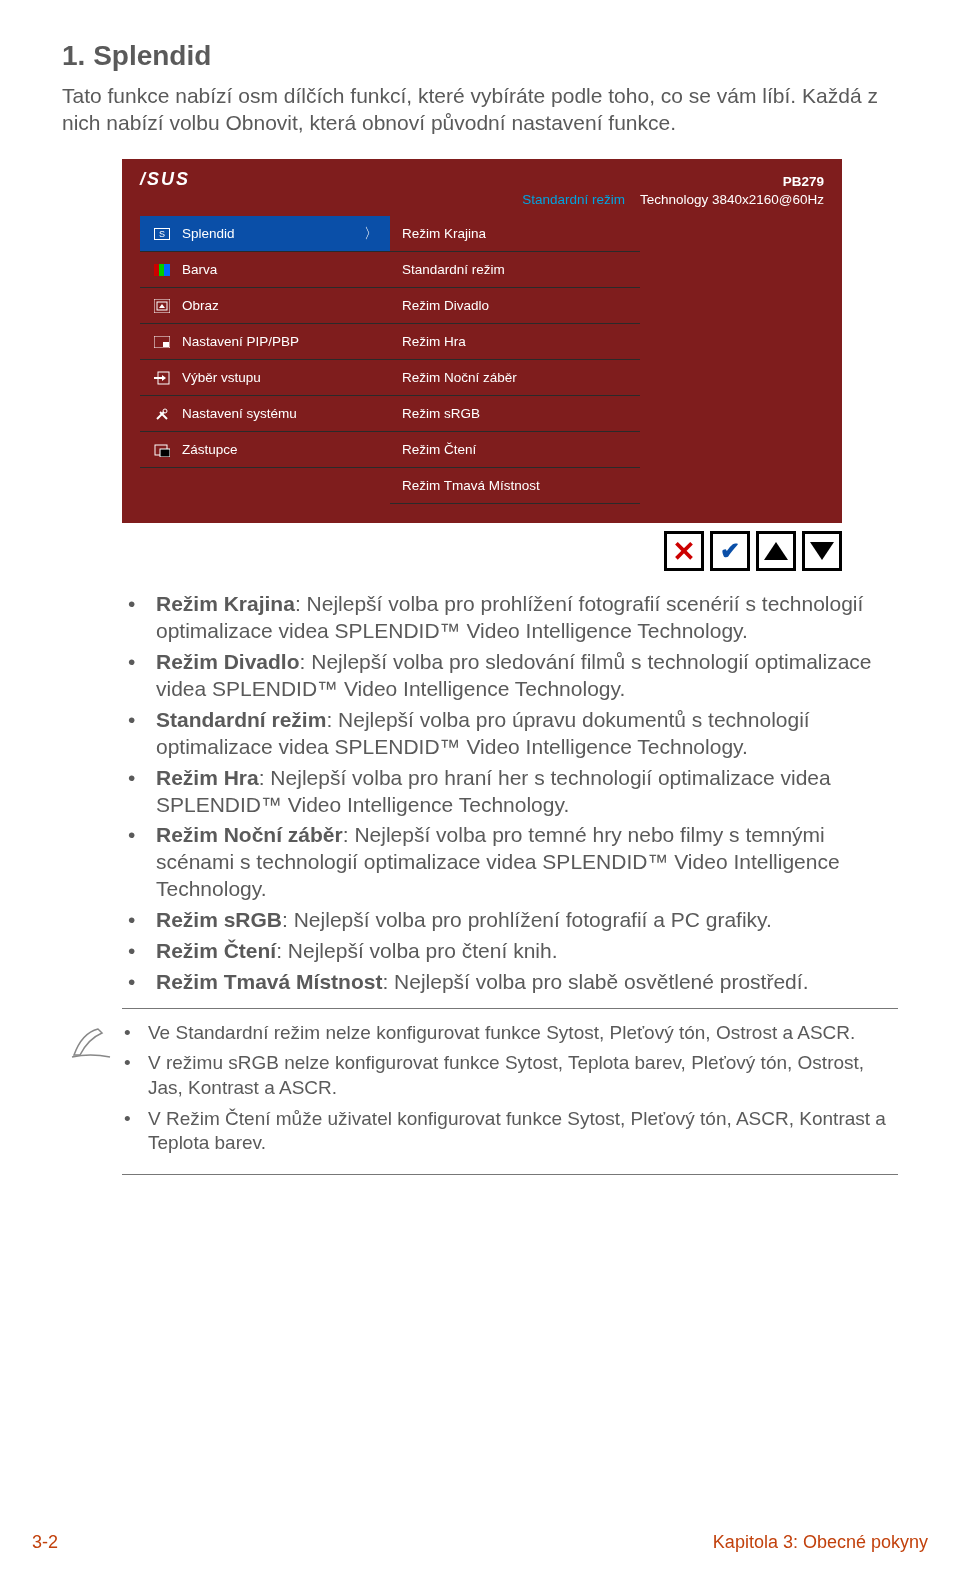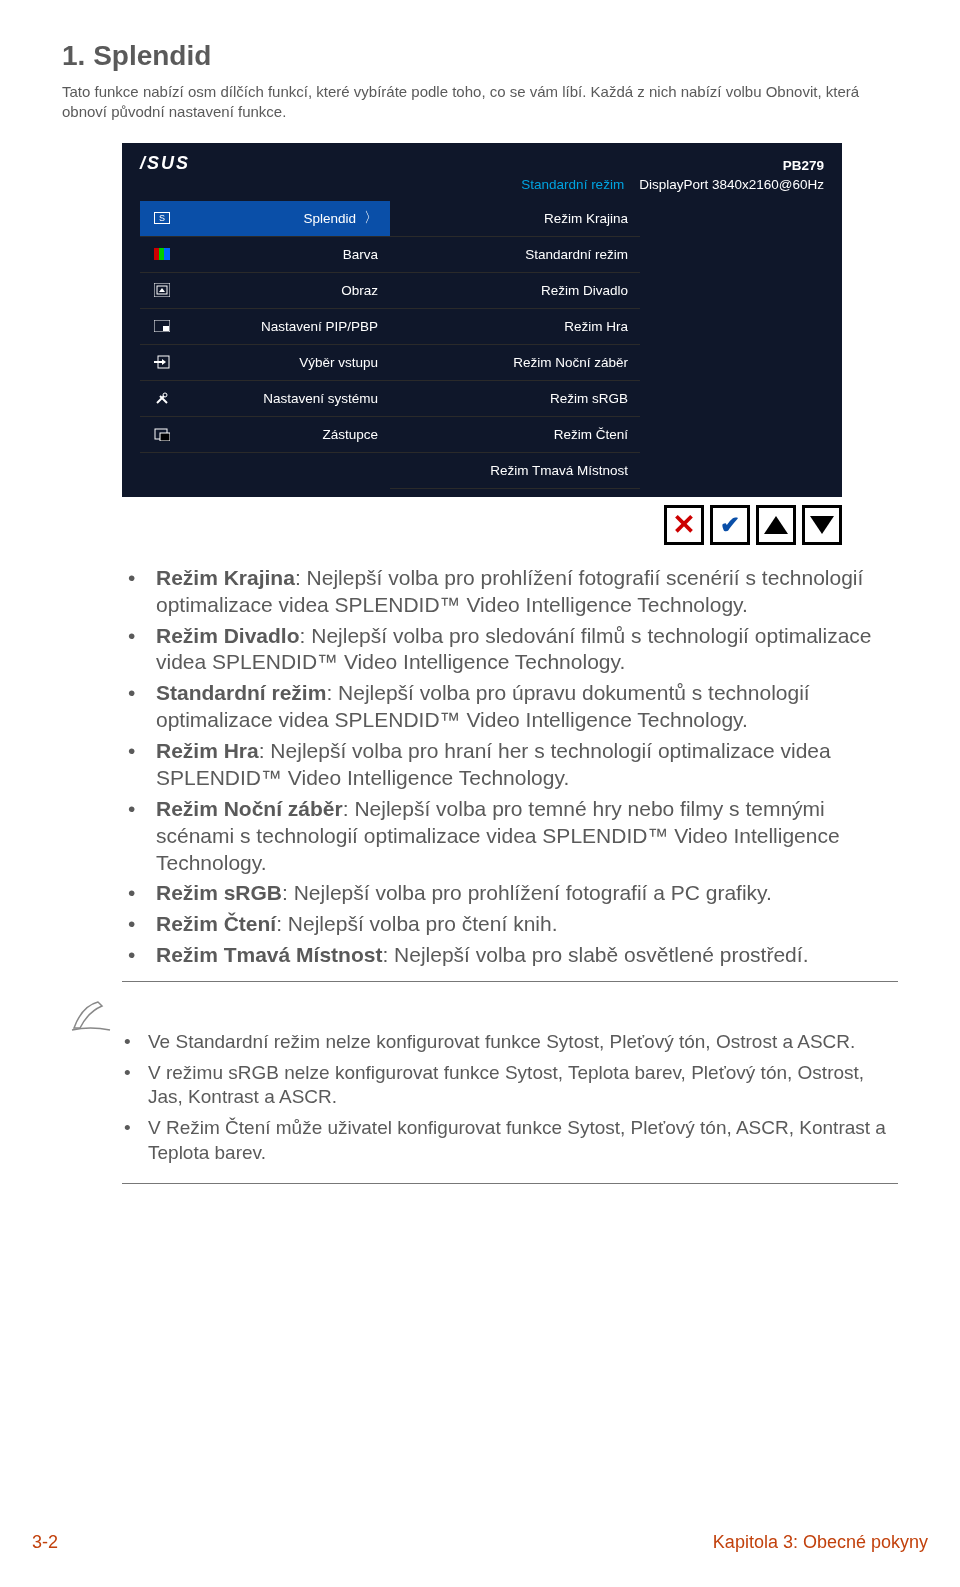--- a/index.html
+++ b/index.html
@@ -8,28 +8,28 @@
     height: 1587px;
     font-family: Arial, Helvetica, sans-serif;
     color: #5a5a5a;
     position: relative;
     background: #fff;
   }
   .page { padding: 40px 62px 0 62px; }
 
   .heading { font-size: 26px; font-weight: bold; color: #5a5a5a; margin-bottom: 16px; }
   .subheading { font-size: 28px; font-weight: bold; color: #5a5a5a; margin-bottom: 10px; }
-  .intro { font-size: 15px; line-height: 1.3; color: #5a5a5a; margin-bottom: 22px; }
+  .intro { font-size: 21px; line-height: 1.3; color: #5a5a5a; margin-bottom: 22px; }
 
   
   .osd {
-    background: #0f172a;
+    background: #7f1d1d;
     width: 720px;
     margin: 0 0 8px 60px;
-    padding: 14px 18px 8px 18px;
+    padding: 14px 18px 19px 18px;
     color: #fff;
     font-size: 13.5px;
   }
   .osd-model { color: #fff; font-weight: bold; }
   .osd-status-mode { color: #00a3e0; }
   .osd-status-sig { color: #fff; }
   .osd-stack { text-align: right; line-height: 1.4; margin-bottom: 6px; }
 
   .osd-columns { display: flex; gap: 0; }
   .osd-col { flex: 0 0 auto; }
@@ -43,21 +43,21 @@
     padding: 0 12px;
     border-bottom: 1px solid #2a2a2a;
   }
   .osd-row.selected { background: #0a4fa8; }
   .osd-row .icon {
     width: 20px; height: 16px;
     display: inline-flex; align-items: center; justify-content: center;
     margin-right: 10px;
     font-size: 13px;
   }
-  .osd-row .label { flex: 1; text-align: right; }
+  .osd-row .label { flex: 1; }
   .osd-row .chevron { color: #fff; font-size: 14px; margin-left: 8px; }
 
   .ctrl-buttons {
     display: flex;
     justify-content: flex-end;
     gap: 6px;
     width: 720px;
     margin: 8px 0 20px 60px;
   }
   .ctrl-btn {
@@ -79,21 +79,21 @@
   }
   .bullets li::before {
     content: "•"; position: absolute; left: 6px; top: 0; font-size: 21px;
   }
   .bullets li .b { font-weight: bold; }
 
   .divider { border: none; border-top: 1px solid #777; margin: 12px 0 12px 60px; }
 
   .note-block { display: flex; margin: 0 0 0 0; }
   .note-icon { width: 58px; flex: 0 0 58px; padding-top: 4px; display: flex; justify-content: center; }
-  .note-list { flex: 1; margin-top: 36px; }
+  .note-list { flex: 1; }
   .note-list li {
     font-size: 19px; line-height: 1.3; color: #5a5a5a;
     list-style: none; position: relative; padding-left: 28px; margin-bottom: 6px;
   }
   .note-list li::before {
     content: "•"; position: absolute; left: 4px; top: 0;
   }
 
   .footer {
     position: absolute; bottom: 34px; left: 0; right: 0;
@@ -128,21 +128,21 @@
   <div class="subheading">1.   Splendid</div>
   <div class="intro">Tato funkce nabízí osm dílčích funkcí, které vybíráte podle toho, co se vám líbí. Každá z nich nabízí volbu Obnovit, která obnoví původní nastavení funkce.</div>
 
   <div class="osd">
     <span class="asus-logo">/SUS</span>
     <div class="osd-stack">
       <div class="osd-model">PB279</div>
       <div>
         <span class="osd-status-mode">Standardní režim</span>
         <span>&nbsp;&nbsp;</span>
-        <span class="osd-status-sig">DisplayPort 3840x2160@60Hz</span>
+        <span class="osd-status-sig">Technology 3840x2160@60Hz</span>
       </div>
     </div>
     <div class="osd-columns">
       <div class="osd-col osd-left">
         <div class="osd-row selected">
           <span class="icon">
               <span class="icon-box">S</span>
             </span>
           <span class="label">Splendid</span>
           <span class="chevron">〉</span>

